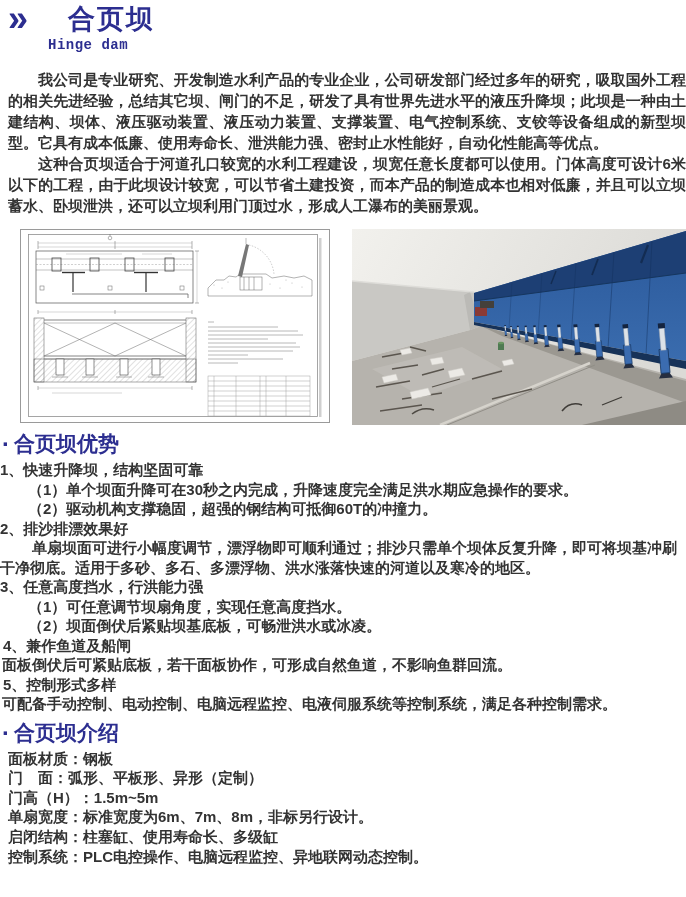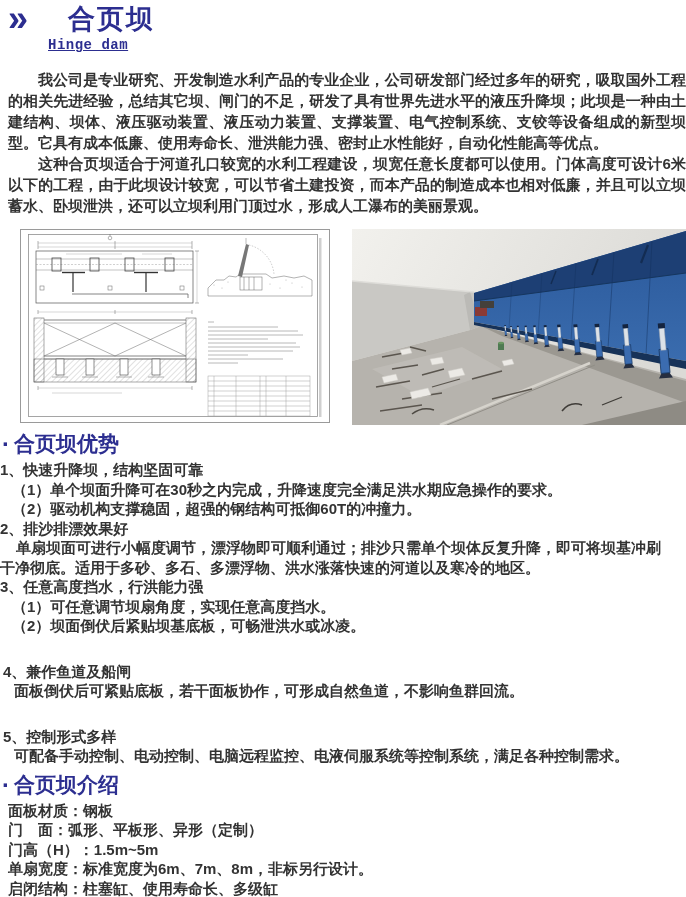--- a/index.html
+++ b/index.html
@@ -7,44 +7,44 @@
     width:686px;height:897px;position:relative;overflow:hidden;
     font-family:"Liberation Sans","DejaVu Sans",sans-serif;
     color:#303030;
   }
   
   .header{padding:5px 0 0 8px;color:#2c2e90;}
   .title-row{display:flex;align-items:flex-end;gap:6px;line-height:1;}
   .chevrons{font-size:36px;font-weight:bold;line-height:.78;letter-spacing:-2px;}
   .page-title{font-size:27px;font-weight:bold;letter-spacing:2px;margin-left:36px;}
   .subtitle{margin:4px 0 16px 40px;font-family:"Liberation Mono","DejaVu Sans Mono",monospace;
-    font-size:14px;font-weight:bold;letter-spacing:0.5px;text-decoration:underline;}
+    font-size:14px;font-weight:bold;letter-spacing:0.5px;}
   
   .intro{margin:6px 0 0 8px;}
   .intro p{margin:0;font-size:15px;line-height:21px;font-weight:bold;color:#333;
     text-align:justify;text-indent:2em;}
   
   .images{display:flex;margin-top:13px;height:196px;}
   .drawing-box{margin-left:20px;width:310px;height:194px;border:1px solid #9a9a9a;
     background:#fff;box-sizing:border-box;flex:none;}
   .photo-box{margin-left:auto;width:334px;height:196px;flex:none;overflow:hidden;}
   .drawing-box svg,.photo-box svg{display:block;width:100%;height:100%;}
   
   .sec-heading{color:#2c2e90;font-size:21px;font-weight:bold;line-height:26px;
     margin:6px 0 3px 2px;display:flex;align-items:center;}
   .sec-heading .dot{font-size:24px;margin-right:4px;line-height:1;}
   
   .adv-list{margin-top:2px;}
   .adv-line{font-size:15px;line-height:19.5px;font-weight:bold;color:#333;white-space:nowrap;}
   .ind-num{padding-left:0;}
-  .ind-sub{padding-left:12px;}
-  .ind-body{padding-left:16px;}
+  .ind-sub{padding-left:28px;}
+  .ind-body{padding-left:32px;}
   .ind-body2{}
-  .ind-num0{padding-left:3px;margin-top:26px;}
-  .ind-flush{padding-left:14px;}
+  .ind-num0{padding-left:3px;}
+  .ind-flush{padding-left:2px;}
   
   .intro-list{margin-top:2px;}
   .intro-line{font-size:15px;line-height:19.6px;font-weight:bold;color:#333;
     padding-left:8px;white-space:nowrap;}
 </style>
 </head>
 <body>
 
 <div class="header">
   <div class="title-row">

